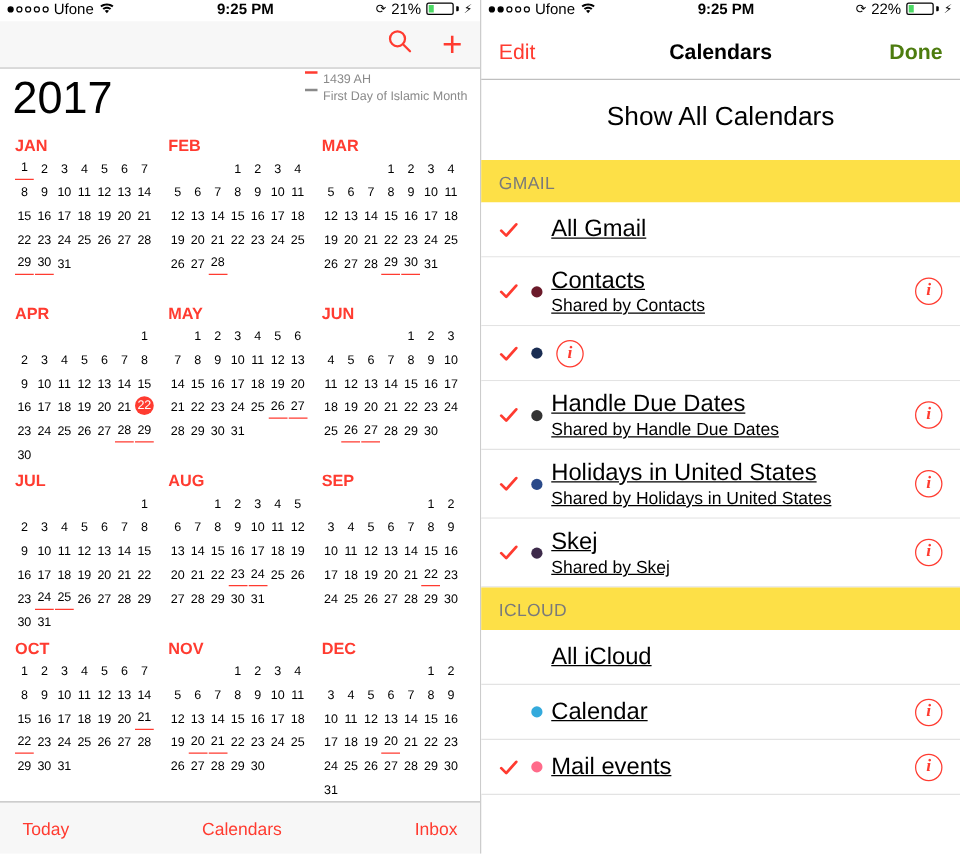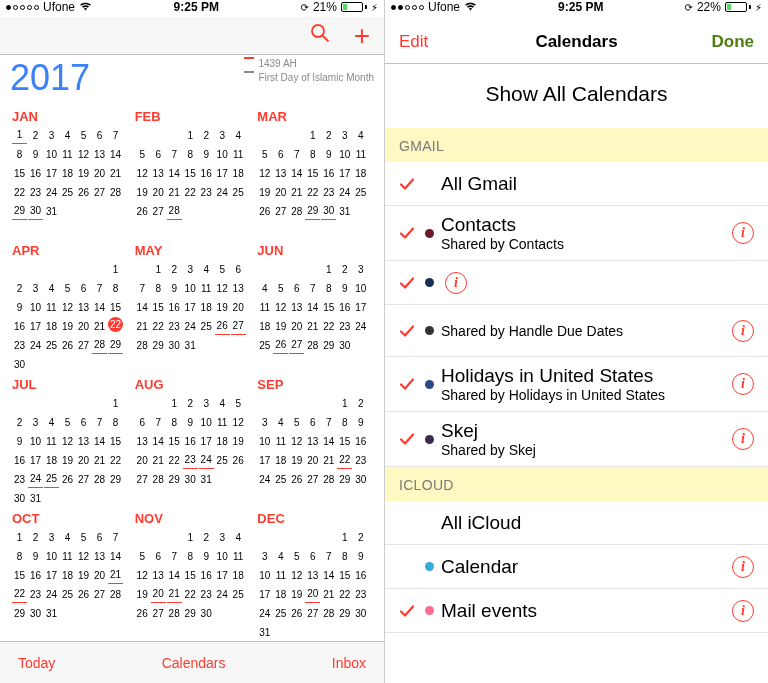--- a/index.html
+++ b/index.html
@@ -36,21 +36,21 @@
 
 .header-l {
   height: 44px; background:#f7f7f7; display:flex; align-items:center; justify-content:flex-end;
   padding: 0 14px; gap: 24px; border-bottom:0.5px solid #bfbfbf;
 }
 .header-l .icon-btn { color:#ff3b30; cursor:pointer; }
 .search-glyph { font-size:20px; font-weight:600; }
 .plus-glyph { font-size:28px; font-weight:300; line-height:1; }
 
 .year-area { padding: 2px 10px 6px 10px; display:flex; justify-content:space-between; align-items:flex-start; background:#fff; }
-.year-text { font-size:36px; font-weight:300; color:#3b82f6; }
+.year-text { font-size:36px; font-weight:300; color:#000000; }
 .legend { font-size:10px; color:#8a8a8a; text-align:left; }
 .legend-row { display:flex; gap:4px; line-height:14px; }
 .legend-dash { width:10px; height:2px; background:#ff3b30; }
 .legend-dash.gray { background:#8a8a8a; }
 
 .year-grid { flex:1; display:grid; grid-template-columns: repeat(3,1fr); grid-template-rows: repeat(4,1fr); padding: 0 6px 0 10px; }
 .month { padding: 4px 2px 0 2px; }
 .month-name { font-size:13px; font-weight:600; color:#ff3b30; margin-bottom:2px; }
 .month-grid {
   display:grid; grid-template-columns: repeat(7, 15px); grid-auto-rows: 18px;
@@ -74,34 +74,34 @@
 }
 .header-r .edit { color:#ff3b30; font-size:17px; cursor:pointer; width:60px; text-align:left; }
 .header-r .title { font-size:17px; font-weight:600; }
 .header-r .done { color:#4d7c0f; font-size:17px; font-weight:600; cursor:pointer; width:60px; text-align:right; }
 
 .showall {
   text-align:center; font-size:21px; padding: 18px 0 22px 0; cursor:pointer;
 }
 
 .section-h {
-  background:#fef9c3; color:#7a7a7a; font-size:14px; padding: 10px 14px 8px 14px;
+  background:#fde047; color:#7a7a7a; font-size:14px; padding: 10px 14px 8px 14px;
   font-weight:400; letter-spacing:0.3px;
 }
 
 .cal-row {
   display:flex; align-items:center; padding: 8px 14px; min-height:44px;
   border-bottom:0.5px solid #e3e3e3; background:#fff;
 }
 .cal-row.tight { min-height:52px; }
 .check { width:22px; display:flex; align-items:center; justify-content:flex-start; }
 .check svg { width:16px; height:16px; }
 .bullet { width:16px; display:flex; align-items:center; justify-content:center; }
 .bullet-dot { width:9px; height:9px; border-radius:50%; }
-.cal-text { flex:1; display:flex; flex-direction:column; padding-left:4px; }
+.cal-text { flex:1; display:flex; flex-direction:column; padding-left:4px;text-decoration:underline; }
 .cal-title { font-size:19px; }
 .cal-sub { font-size:14px; color:#000; }
 .info { width:30px; display:flex; justify-content:flex-end; cursor:pointer; }
 .info-circle {
   width:22px; height:22px; border:1.5px solid #ff3b30; border-radius:50%;
   display:flex; align-items:center; justify-content:center;
   font-family: Georgia, 'Times New Roman', serif; font-style:italic;
   color:#ff3b30; font-size:14px; font-weight:600;
 }
 </style>
@@ -722,20 +722,21 @@
       <div class="cal-row tight">
         <div class="check">
           <svg viewBox="0 0 16 16">
             <path d="M2 8.5 L6 12.5 L14 3.5" fill="none" stroke="#ff3b30" stroke-width="2.2" stroke-linecap="round" stroke-linejoin="round"></path>
           </svg>
         </div>
         <div class="bullet">
           <div class="bullet-dot" style="background: rgb(51, 51, 51);"></div>
         </div>
         <div class="cal-text">
+          <div class="cal-title">Handle Due Dates</div>
           <div class="cal-sub">Shared by Handle Due Dates</div>
         </div>
         <div class="info">
           <div class="info-circle">i</div>
         </div>
       </div>
       <div class="cal-row tight">
         <div class="check">
           <svg viewBox="0 0 16 16">
             <path d="M2 8.5 L6 12.5 L14 3.5" fill="none" stroke="#ff3b30" stroke-width="2.2" stroke-linecap="round" stroke-linejoin="round"></path>

